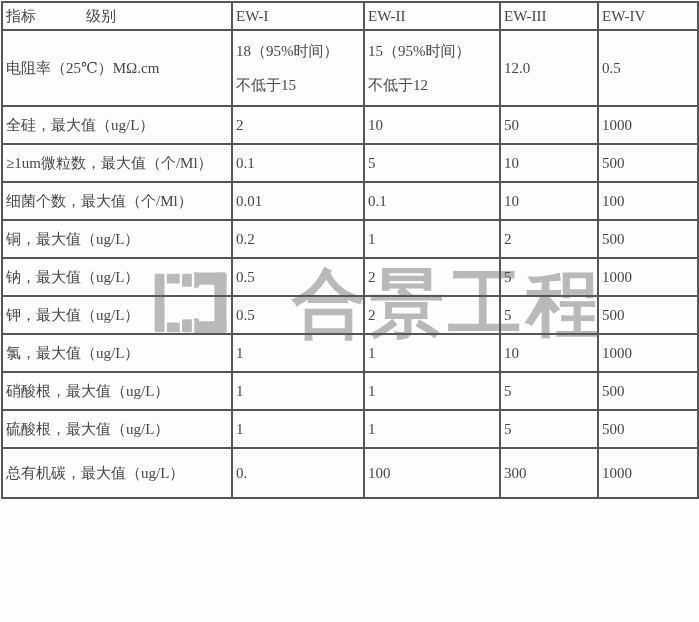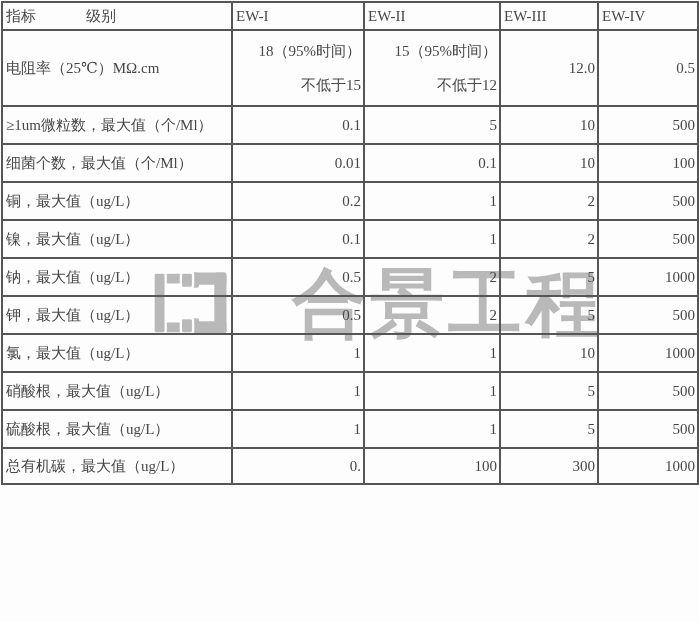--- a/index.html
+++ b/index.html
@@ -33,25 +33,25 @@
   .spec th,.spec td{
     border:2px solid var(--border,#565656);
     color:var(--text,#474747);
     font-size:15px;font-weight:normal;
     text-align:left;vertical-align:middle;
     padding:0 2px 0 3px;
     overflow:hidden;
     line-height:1.4;
   }
   .spec th{white-space:nowrap;}
-  .spec td{white-space:pre-line;text-align:right;}
+  .spec td{white-space:pre-line;}
   .spec thead tr{height:28px;padding-left:43px;}
   .spec tbody tr{height:38px;}
   .spec tbody tr.tall-row{height:76px;}
-  .spec tbody tr:last-child{height:36px;}
+  .spec tbody tr:last-child{height:50px;}
   .spec tbody tr.tall-row td{line-height:2.3;}
   .corner-head{display:flex;align-items:center;gap:50px;}
 </style>
 </head>
 <body>
 
 <div class="stage" style="--bg: #fdfdfd; --border: #565656; --text: #474747; --wm: #b9b9b9;">
 
   <div class="watermark">
     <svg class="wm-logo" width="76" height="82" viewBox="0 0 100 88" fill="currentColor" aria-hidden="true">
@@ -101,43 +101,43 @@
         <tr class="tall-row">
           <th>电阻率（25℃）MΩ.cm</th>
           <td>18（95%时间）
 不低于15</td>
           <td>15（95%时间）
 不低于12</td>
           <td>12.0</td>
           <td>0.5</td>
         </tr>
         <tr>
+          <th>全硅，最大值（ug/L）</th>
+          <td>2</td>
+          <td>10</td>
+          <td>50</td>
+          <td>1000</td>
+        </tr>
+        <tr>
           <th>≥1um微粒数，最大值（个/Ml）</th>
           <td>0.1</td>
           <td>5</td>
           <td>10</td>
           <td>500</td>
         </tr>
         <tr>
           <th>细菌个数，最大值（个/Ml）</th>
           <td>0.01</td>
           <td>0.1</td>
           <td>10</td>
           <td>100</td>
         </tr>
         <tr>
           <th>铜，最大值（ug/L）</th>
           <td>0.2</td>
-          <td>1</td>
-          <td>2</td>
-          <td>500</td>
-        </tr>
-        <tr>
-          <th>镍，最大值（ug/L）</th>
-          <td>0.1</td>
           <td>1</td>
           <td>2</td>
           <td>500</td>
         </tr>
         <tr>
           <th>钠，最大值（ug/L）</th>
           <td>0.5</td>
           <td>2</td>
           <td>5</td>
           <td>1000</td>

